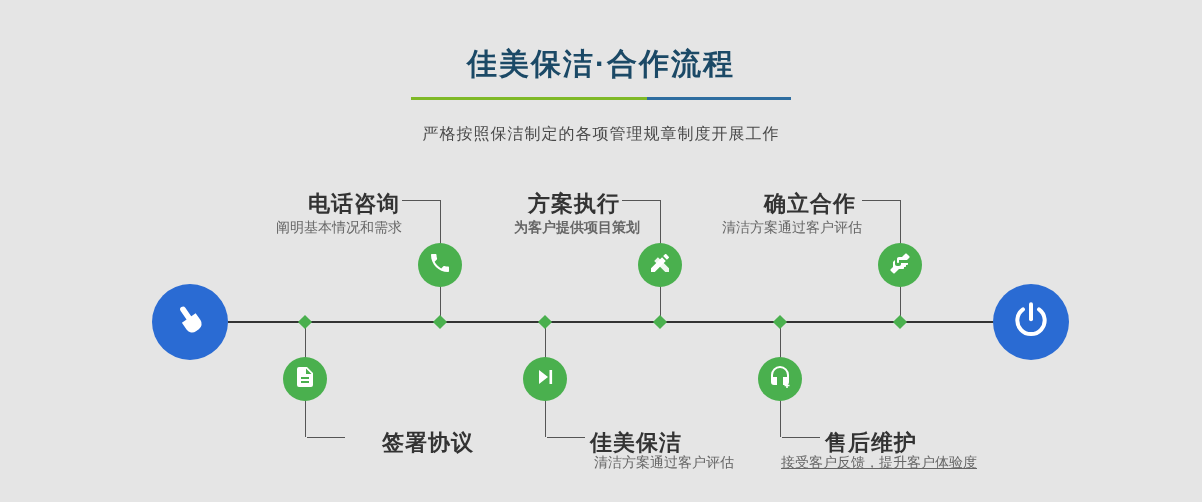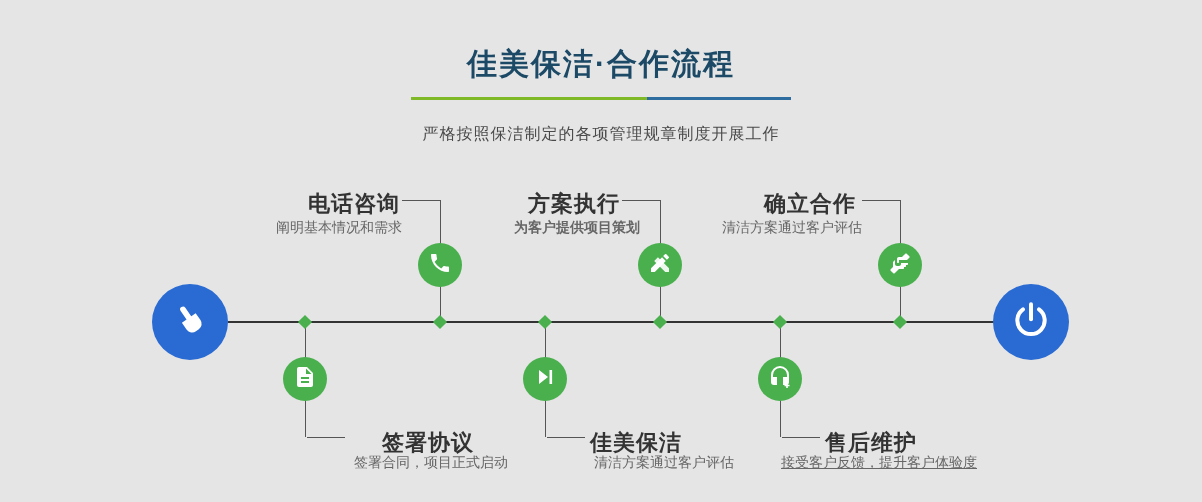--- a/index.html
+++ b/index.html
@@ -123,21 +123,20 @@
   <div class="vline" style="left:305px;top:323px;height:114px;"></div>
   <div class="hline" style="left:307px;top:437px;width:38px;"></div>
   <div class="node" style="left:283px;top:357px;">
     <span>
       <svg width="24" height="24" viewBox="0 0 24 24" fill="#fff">
         <path d="M14 2H6a2 2 0 0 0-2 2v16a2 2 0 0 0 2 2h12a2 2 0 0 0 2-2V8l-6-6zm2 16H8v-2h8v2zm0-4H8v-2h8v2zm-3-5V3.5L18.5 9H13z"></path>
       </svg>
     </span>
   </div>
   <div class="t-title ta-l" style="left:350px;top:428px;width:160px;margin-left:32px;">签署协议</div>
-  <div class="t-desc ta-l" style="left:354px;top:454px;width:260px;">签署合同，项目正式启动</div>
 
   <div class="vline" style="left:545px;top:323px;height:114px;"></div>
   <div class="hline" style="left:547px;top:437px;width:38px;"></div>
   <div class="node" style="left:523px;top:357px;">
     <span>
       <svg width="24" height="24" viewBox="0 0 24 24" fill="#fff">
         <path d="M6 5v14l9-7z"></path>
         <rect x="16.5" y="5" width="2.6" height="14"></rect>
       </svg>
     </span>

